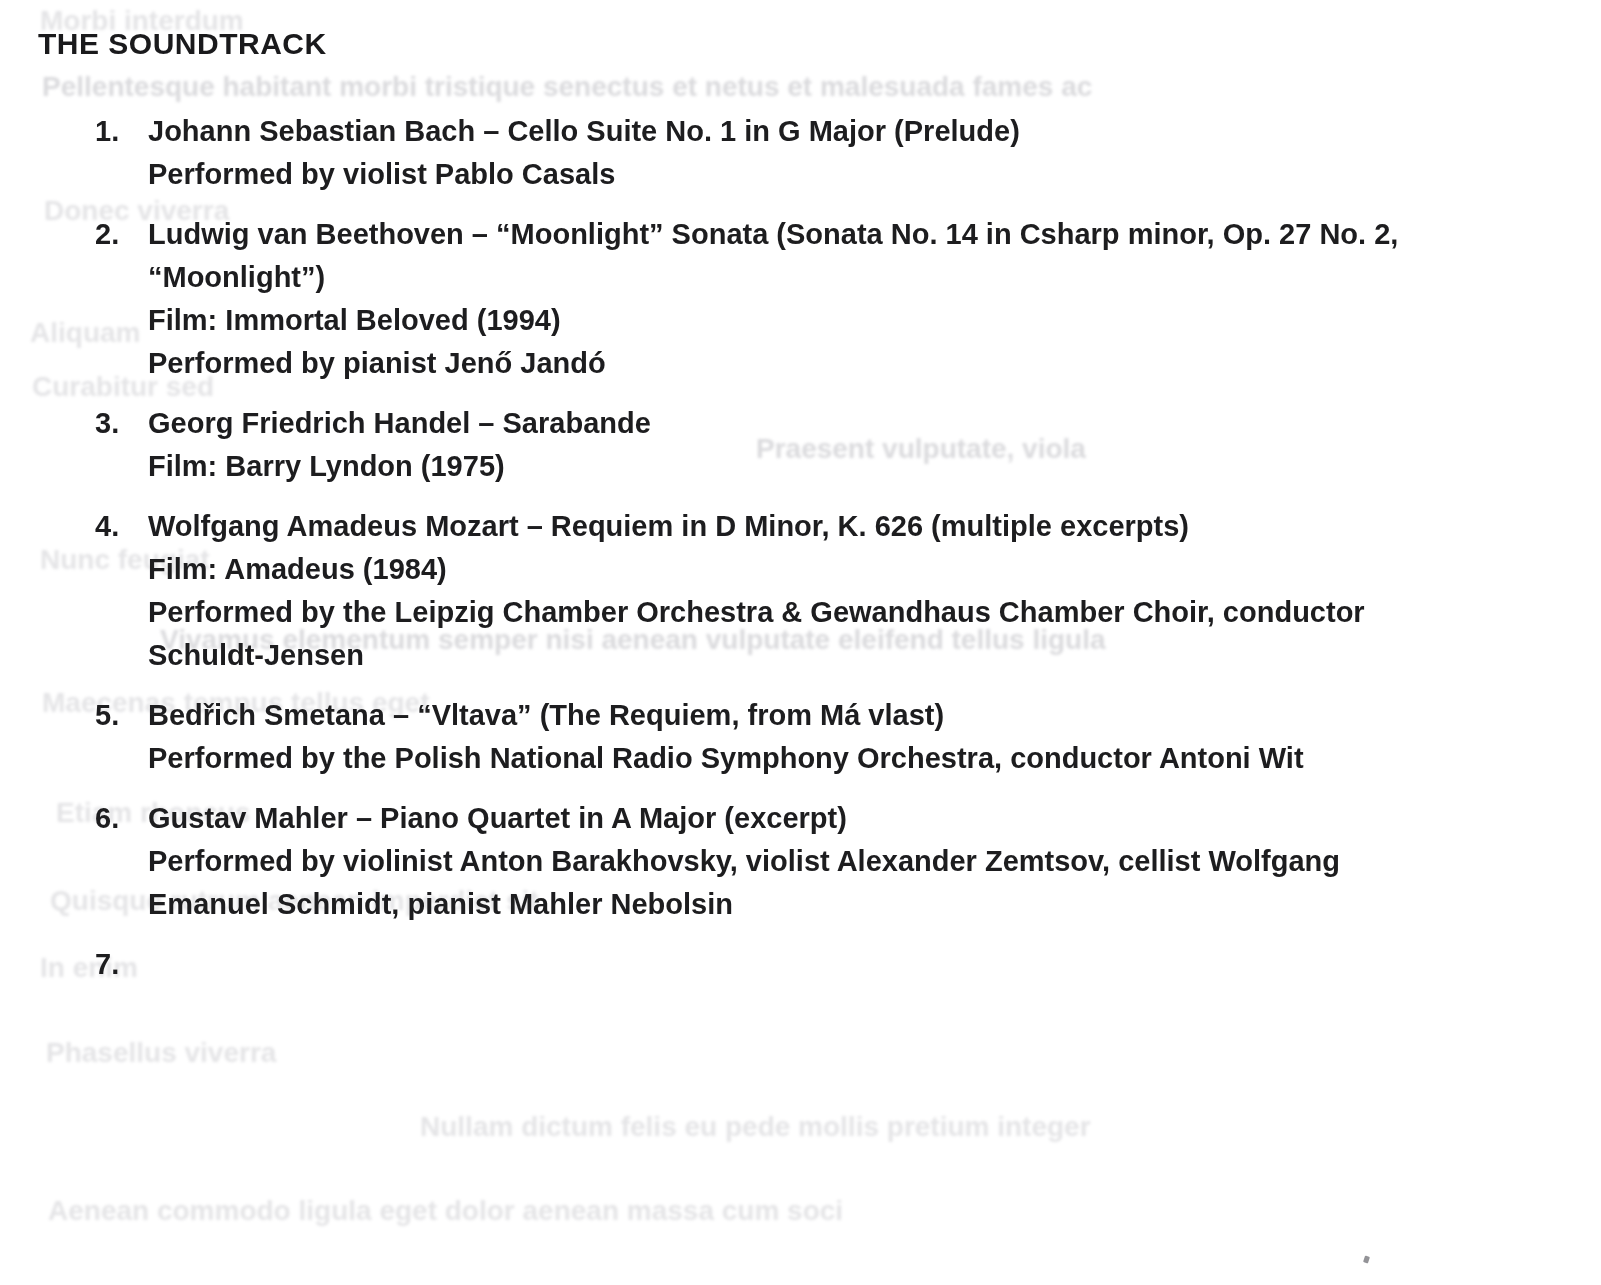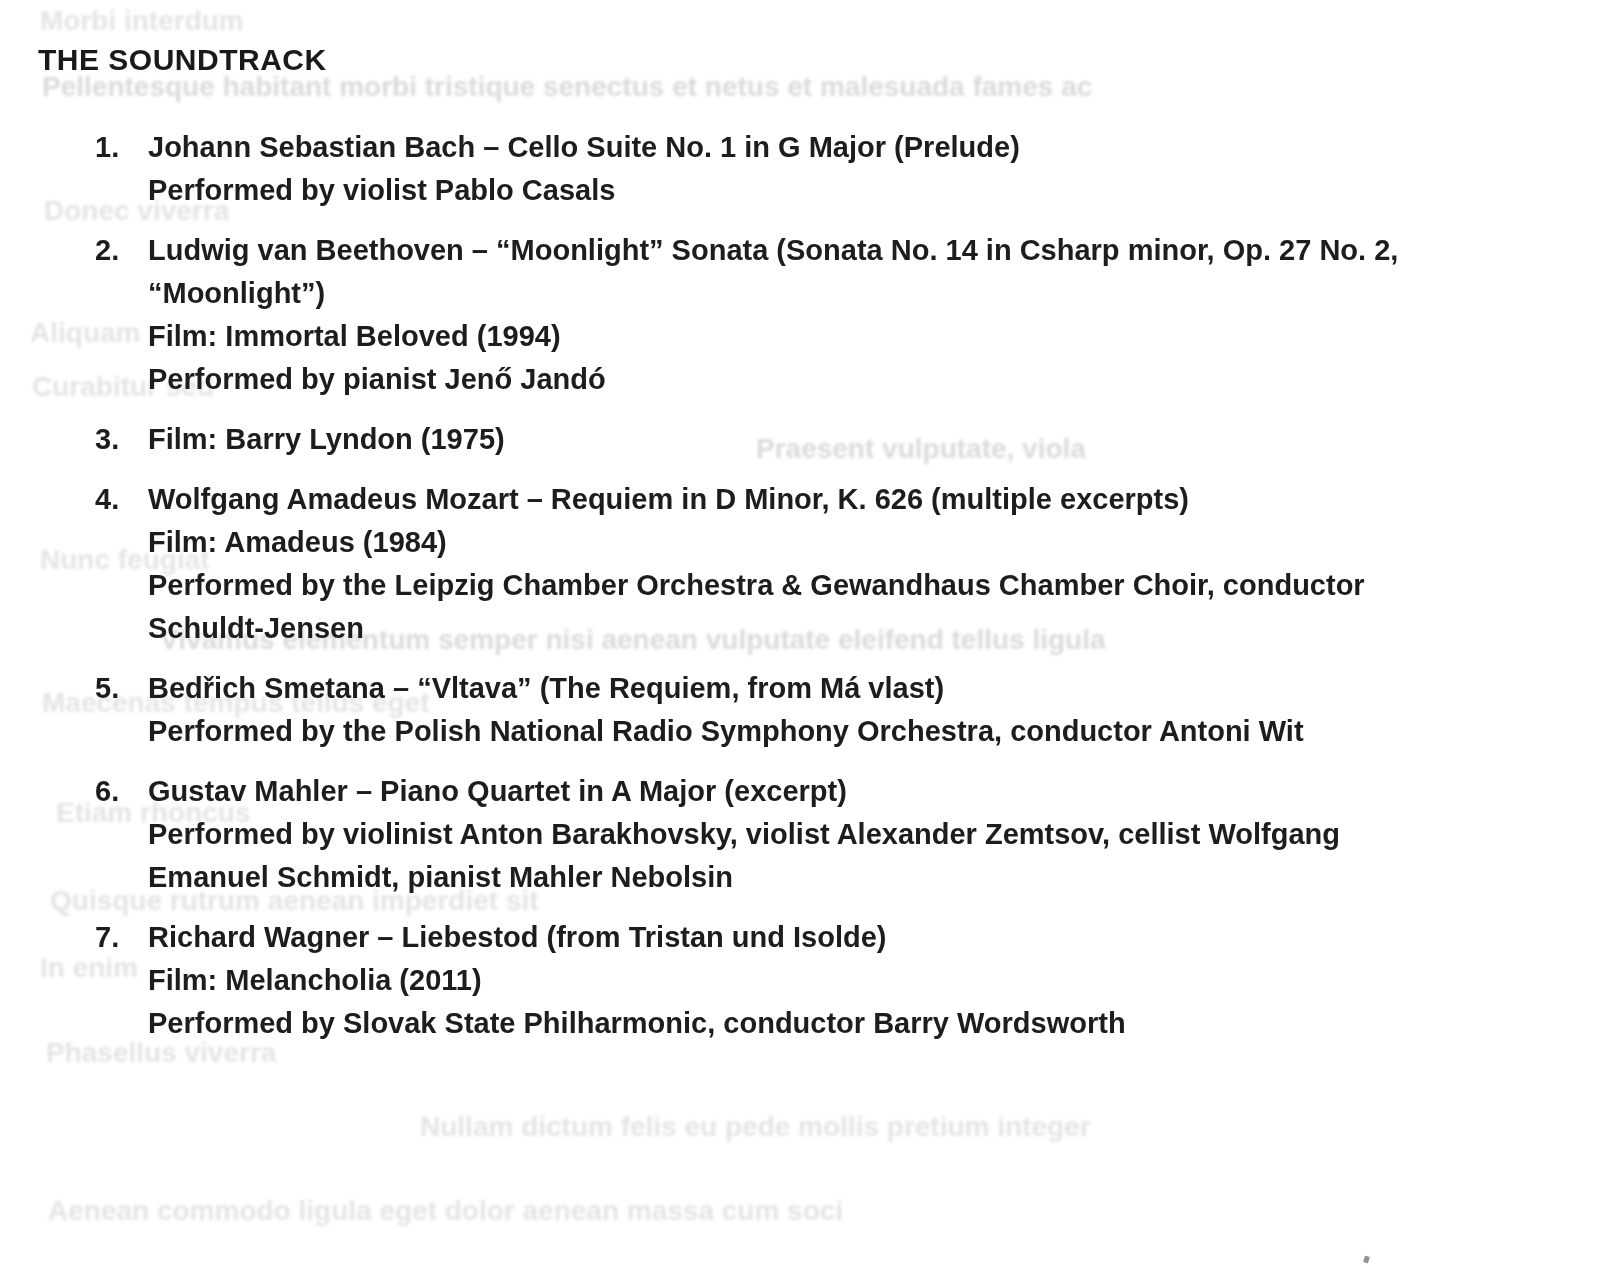--- a/index.html
+++ b/index.html
@@ -5,21 +5,21 @@
   html,body{margin:0;padding:0;background:#ffffff;}
   .page{
     position:relative;
     width:1601px;height:1285px;
     background:#ffffff;
     overflow:hidden;
     font-family:"Liberation Sans", sans-serif;
     font-weight:700;
     color:#1d1d1f;
   }
-  .content{position:relative;padding-top:42px;z-index:2;}
+  .content{position:relative;padding-top:26px;z-index:2;}
   .doc-title{
     margin:0 0 48px 38px;
     font-size:30px;
     line-height:36px;
     letter-spacing:0.5px;
     color:#1a1a1c;
   }
   .track-list{margin:0;padding:0;list-style:none;}
   .track{
     display:flex;
@@ -102,20 +102,21 @@
           <div class="track-piece">Ludwig van Beethoven – “Moonlight” Sonata (Sonata No. 14 in Csharp minor, Op. 27 No. 2,
 “Moonlight”)</div>
           <div class="track-film">Film: Immortal Beloved (1994)</div>
           <div class="track-performed">Performed by pianist Jenő Jandó</div>
         </div>
       </li>
 
       <li class="track">
         <span class="track-num">3.</span>
         <div class="track-lines">
+          <div class="track-piece">Georg Friedrich Handel – Sarabande</div>
           <div class="track-film">Film: Barry Lyndon (1975)</div>
         </div>
       </li>
 
       <li class="track">
         <span class="track-num">4.</span>
         <div class="track-lines">
           <div class="track-piece">Wolfgang Amadeus Mozart – Requiem in D Minor, K. 626 (multiple excerpts)</div>
           <div class="track-film">Film: Amadeus (1984)</div>
           <div class="track-performed">Performed by the Leipzig Chamber Orchestra &amp; Gewandhaus Chamber Choir, conductor
@@ -135,22 +136,17 @@
         <span class="track-num">6.</span>
         <div class="track-lines">
           <div class="track-piece">Gustav Mahler – Piano Quartet in A Major (excerpt)</div>
           <div class="track-performed">Performed by violinist Anton Barakhovsky, violist Alexander Zemtsov, cellist Wolfgang
 Emanuel Schmidt, pianist Mahler Nebolsin</div>
         </div>
       </li>
 
       <li class="track">
         <span class="track-num">7.</span>
-        <div class="track-lines">
-          <div class="track-piece">Richard Wagner – Liebestod (from Tristan und Isolde)</div>
-          <div class="track-film">Film: Melancholia (2011)</div>
-          <div class="track-performed">Performed by Slovak State Philharmonic, conductor Barry Wordsworth</div>
-        </div>
       </li>
 
     </ol>
   </div>
 </div>
 
 </body></html>

